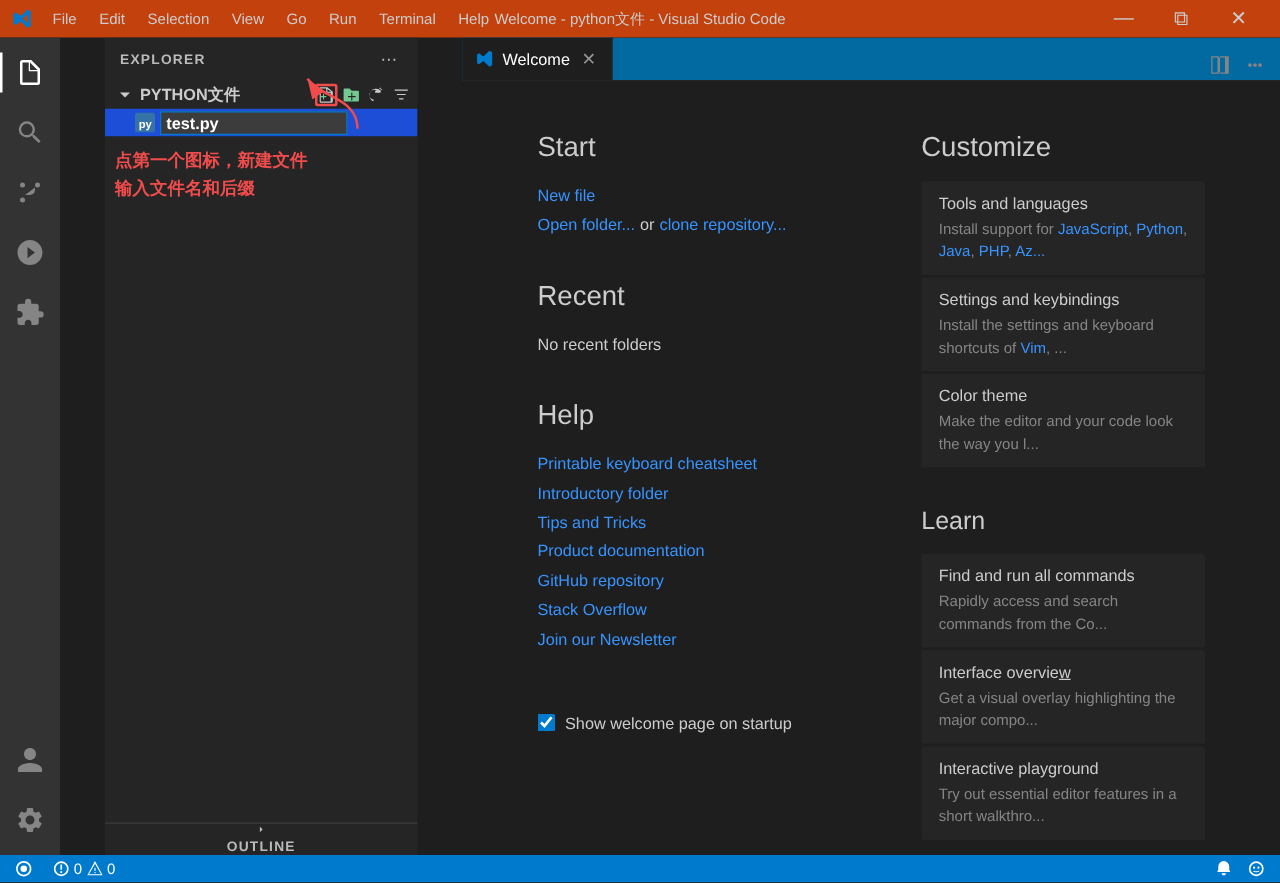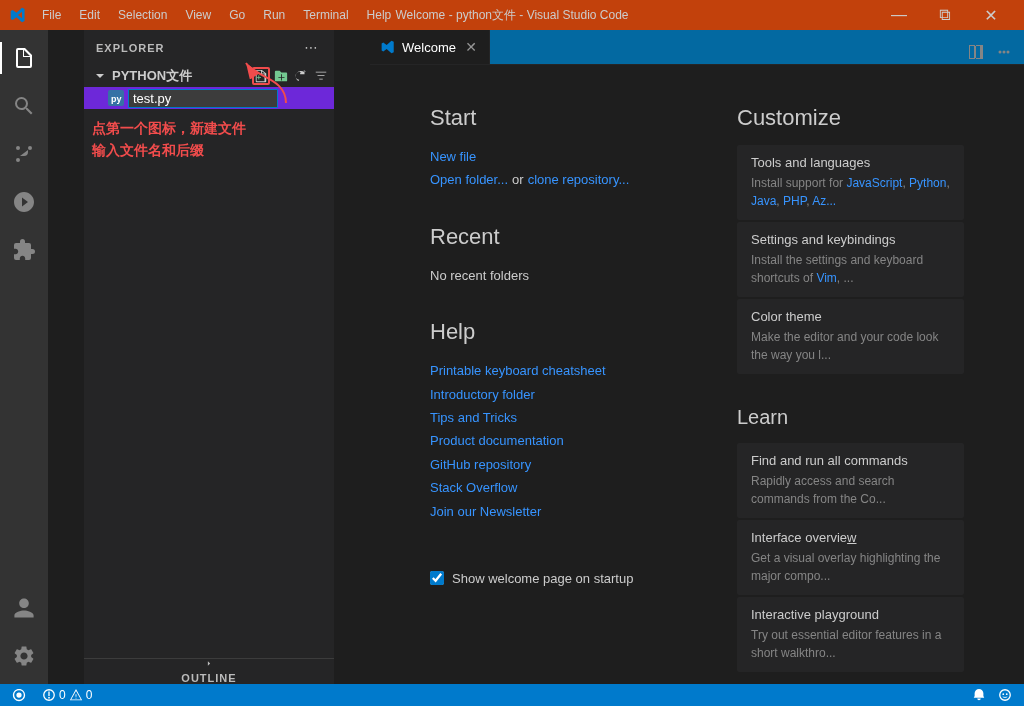--- a/index.html
+++ b/index.html
@@ -192,32 +192,33 @@
       border: 2px solid #f14c4c !important;
       border-radius: 2px;
     }
 
     .tree-file-row {
       display: flex;
       align-items: center;
       height: 22px;
       padding-left: 24px;
       gap: 4px;
-      background: #6d28d9;
+      background: #1d4ed8;
       color: #ffffff;
       font-size: 13px;
     }
     .tree-file-input {
       background: #3c3c3c;
       border: 1px solid #007acc;
       color: #ffffff;
       font-size: 13px;
       outline: none;
       padding: 1px 4px;
       width: 150px;
+      font-weight: bold;
     }
     .annotation-text {
       color: #f14c4c;
       font-size: 14px;
       font-weight: bold;
       padding: 4px 8px;
       line-height: 1.6;
     }
 
     

